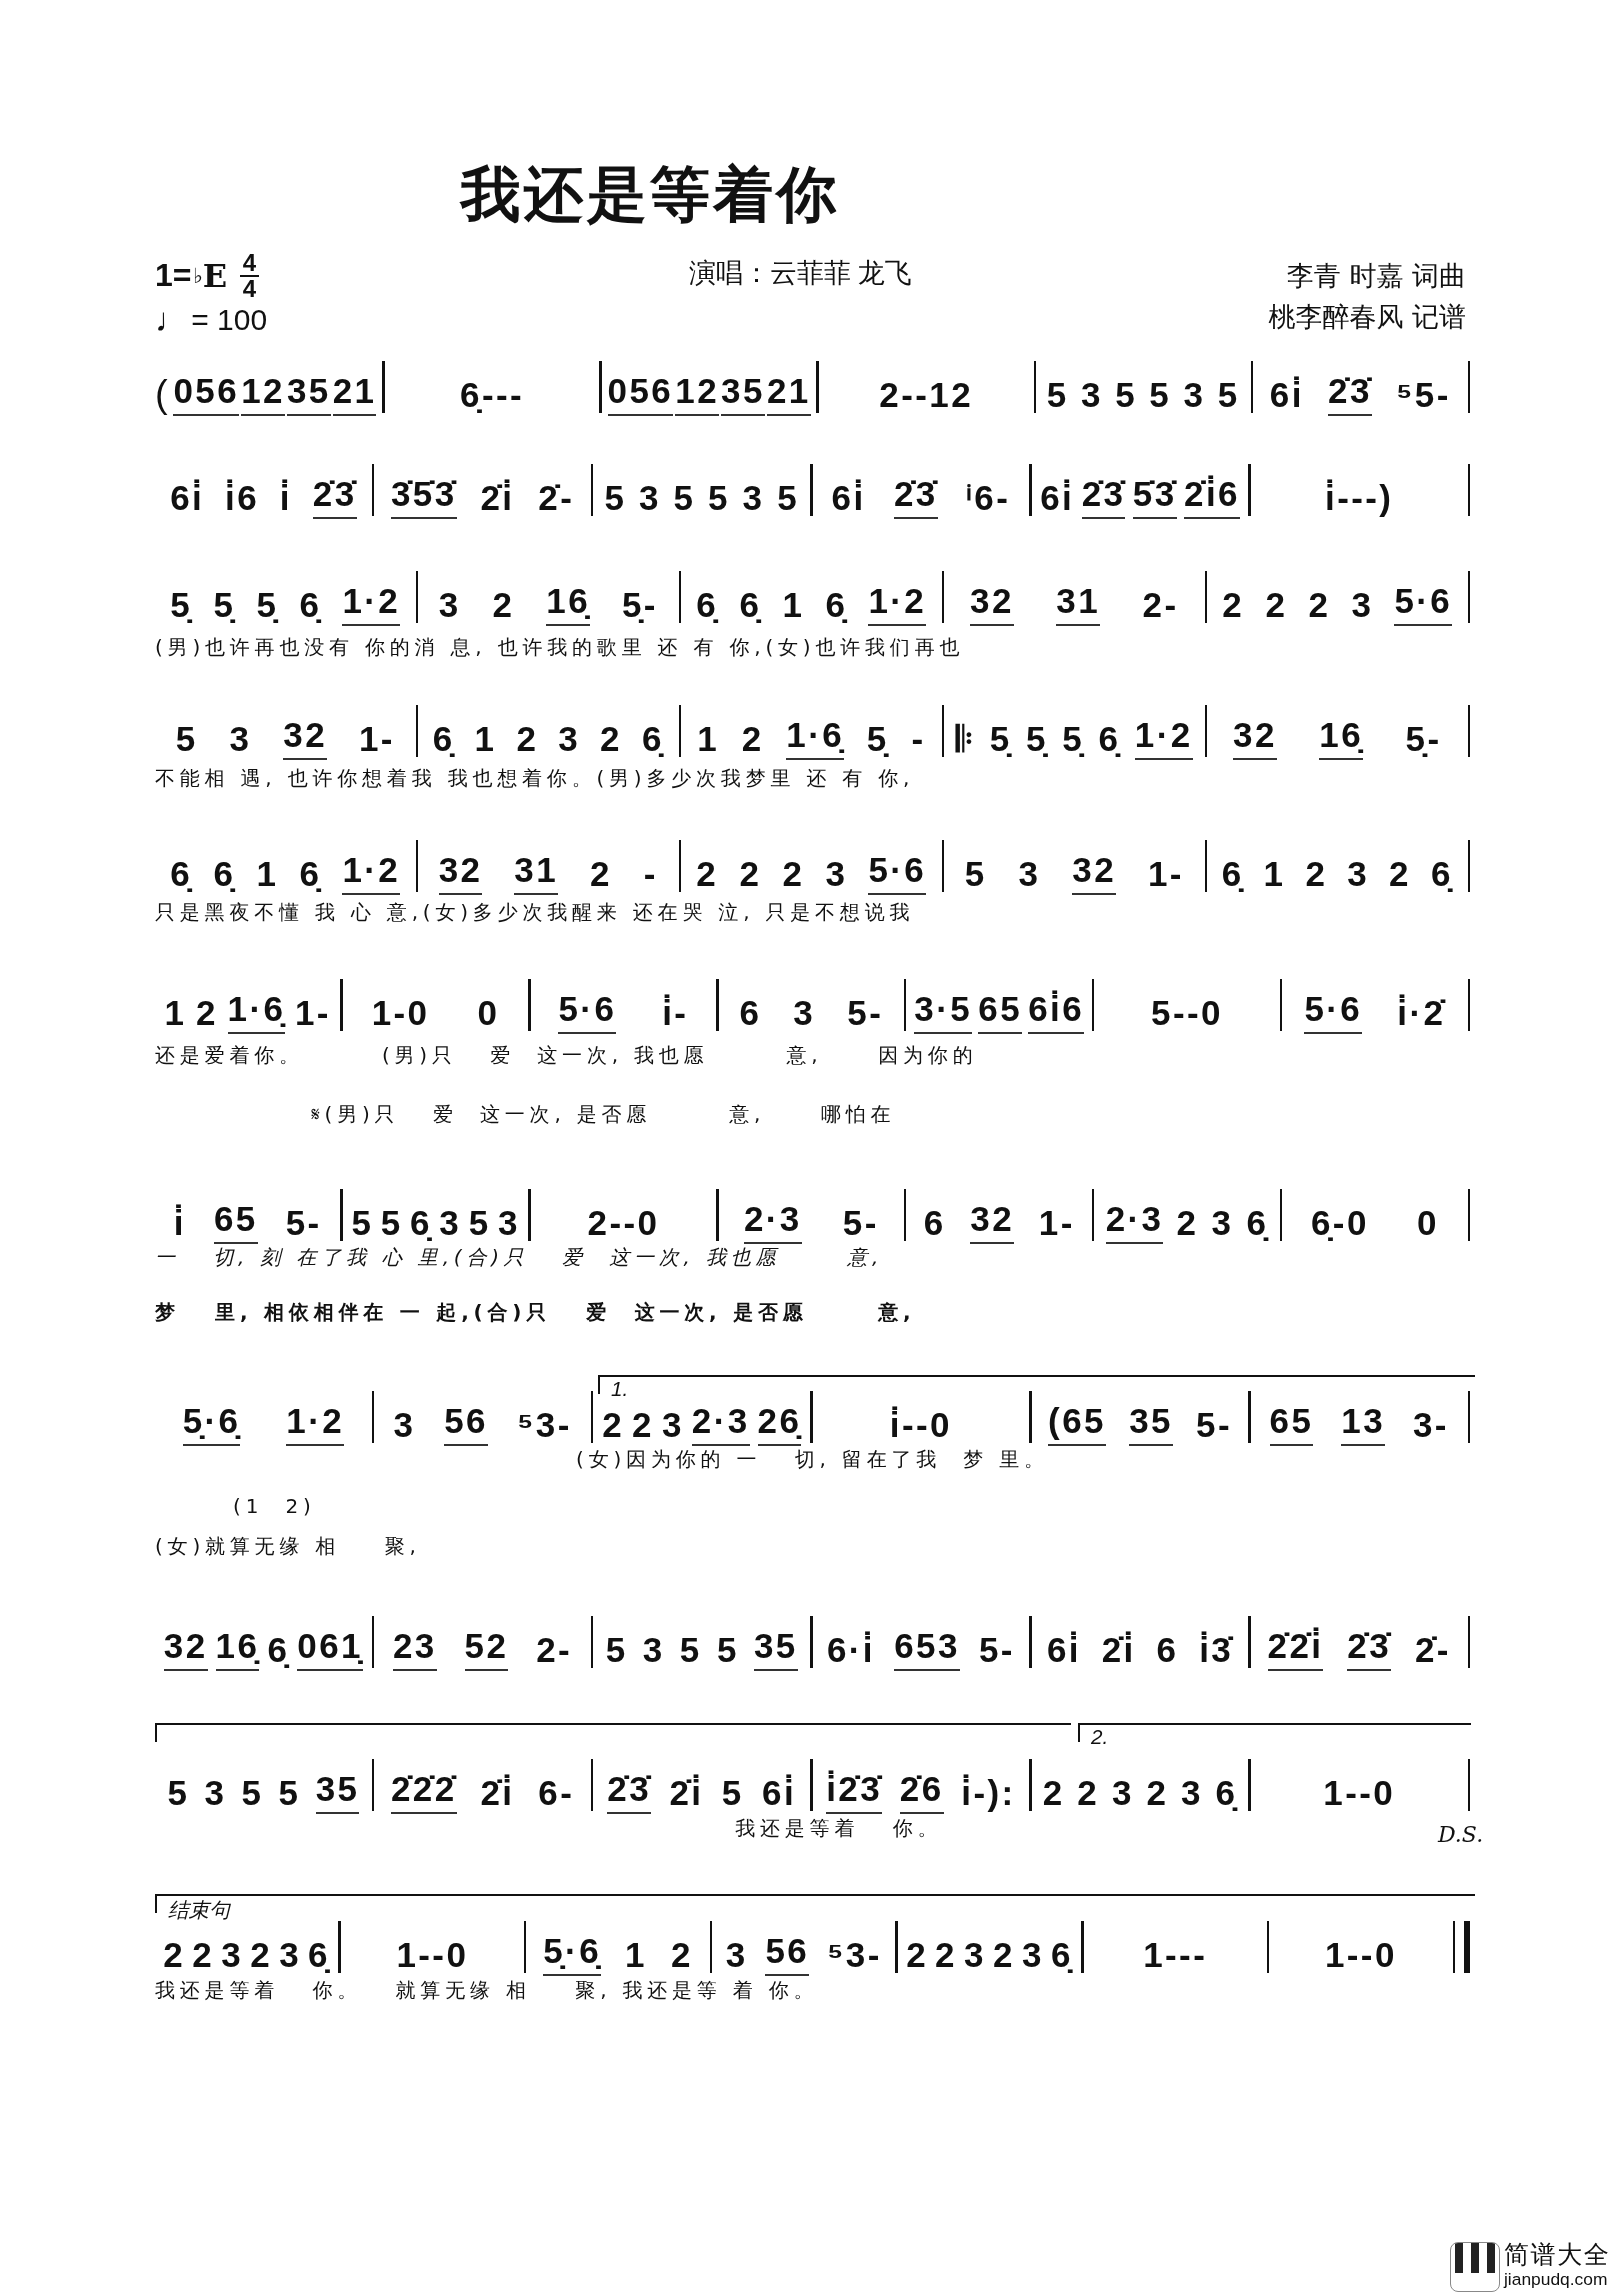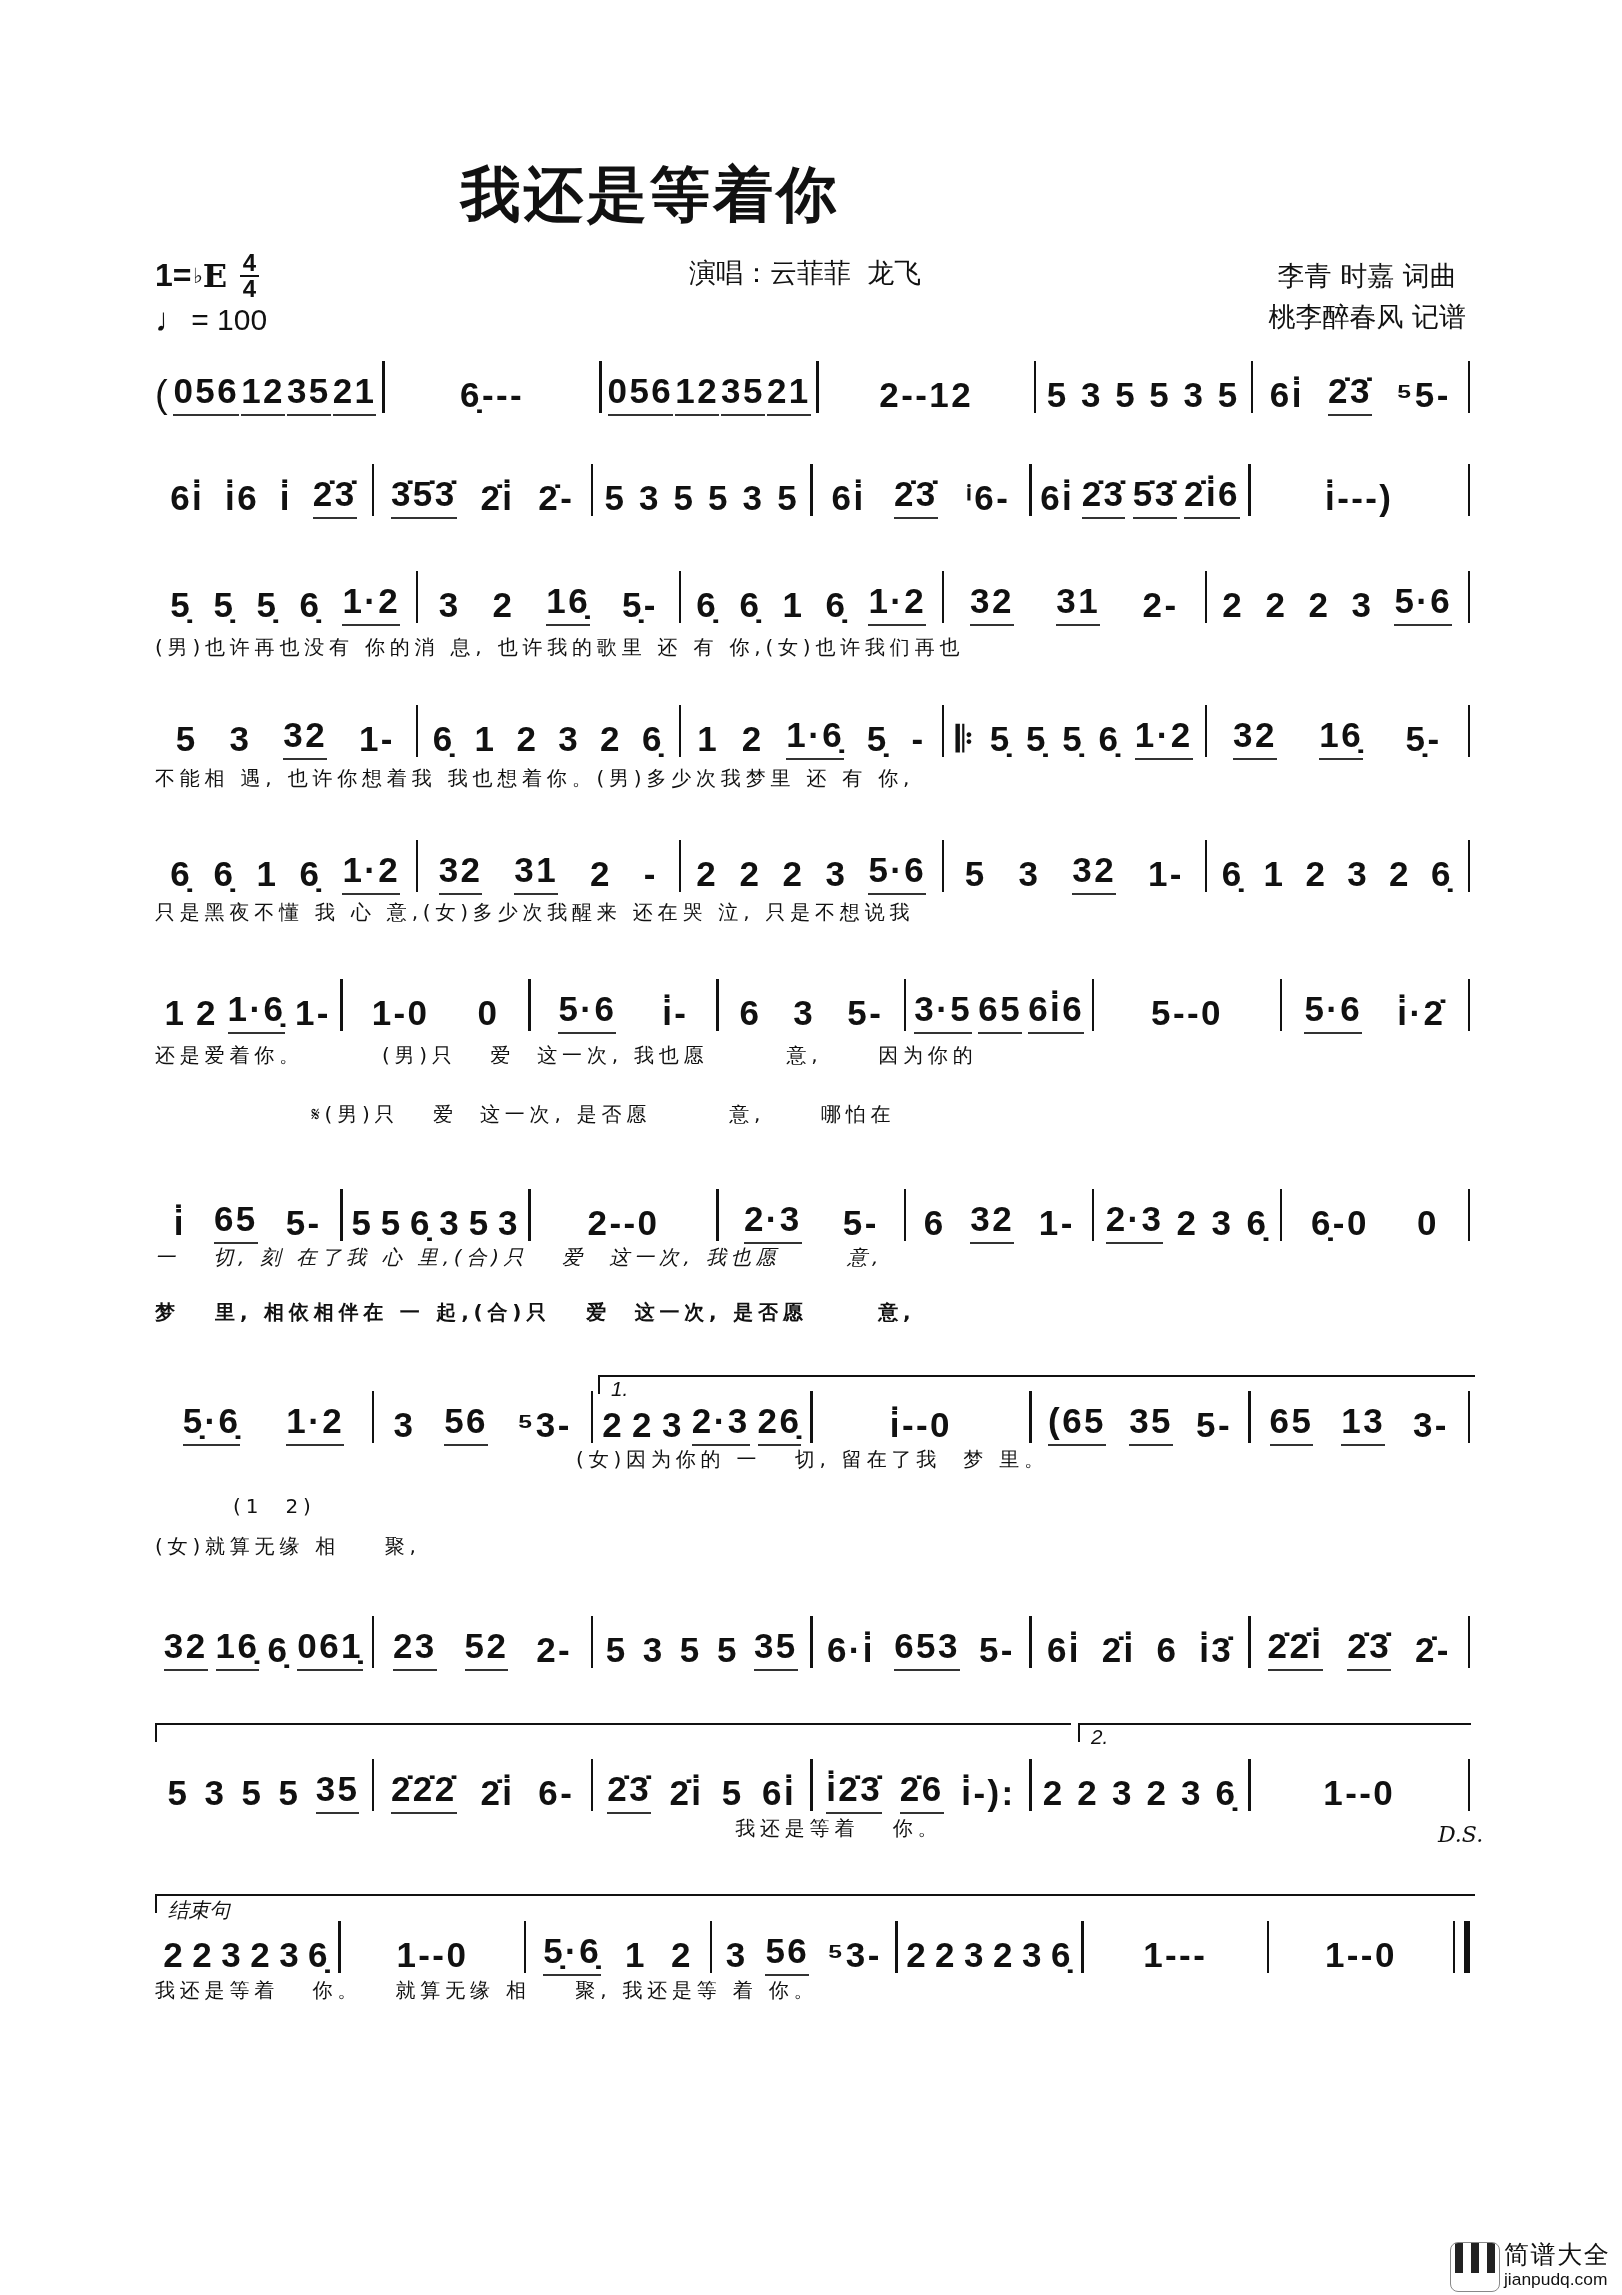--- a/index.html
+++ b/index.html
@@ -5,22 +5,22 @@
   html,body{margin:0;padding:0;background:#ffffff;}
   body{width:1623px;height:2295px;position:relative;overflow:hidden;color:#111;font-family:"Liberation Sans","DejaVu Sans",sans-serif;}
   .title{position:absolute;left:0;width:1300px;top:155px;text-align:center;font-family:Liberation Mono, monospace;font-weight:bold;font-size:60px;letter-spacing:3.2px;color:#111;}
   .key{position:absolute;left:155px;top:252px;font-size:32px;font-weight:bold;display:flex;align-items:center;}
   .key .flat{font-size:20.6px;vertical-align:super;margin-left:1.6px;}
   .key .E{font-family:"DejaVu Serif",serif;margin-right:12.7px;}
   .timesig{display:inline-flex;flex-direction:column;align-items:center;font-size:24px;line-height:22px;font-weight:bold;}
   .timesig .bar{width:19px;height:2.4px;background:#111;margin:0.8px 0;}
   .tempo{position:absolute;left:155px;top:301px;font-size:30px;display:flex;align-items:center;}
   .tempo .note{font-size:33px;margin-right:3.2px;}
-  .singer{position:absolute;left:689px;top:255px;font-size:27px;font-family:Liberation Mono, monospace;}
-  .credits{position:absolute;right:157px;top:255px;text-align:center;font-size:27px;line-height:41px;font-family:"DejaVu Sans",sans-serif;}
+  .singer{position:absolute;left:689px;top:255px;font-size:27px;font-family:Liberation Serif, serif;}
+  .credits{position:absolute;right:157px;top:255px;text-align:right;font-size:27px;line-height:41px;font-family:"DejaVu Sans",sans-serif;}
 
   .row{position:absolute;left:155px;width:1315px;height:55px;display:flex;align-items:flex-end;}
   .measure{flex:1;display:flex;align-items:flex-end;justify-content:space-around;height:55px;position:relative;padding:0 4.8px;}
   .bl{width:2.4px;height:52px;background:#111;align-self:flex-end;margin-bottom:3.2px;}
   .bl.final{width:9.5px;background:none;border-left:2.4px solid #111;border-right:6.3px solid #111;}
   .grp{display:inline-flex;flex-direction:column;align-items:center;position:relative;}
   .grp .n{font-size:35px;font-weight:bold;font-family:"Liberation Sans Narrow","Liberation Sans",sans-serif;letter-spacing:2.4px;line-height:43px;}
   .grp .u{height:2.4px;background:#333;width:100%;margin-top:1.6px;}
   .paren{font-size:38px;font-weight:normal;}
   .lyr{position:absolute;left:155px;width:1315px;font-size:20px;font-family:"DejaVu Sans",sans-serif;letter-spacing:4.8px;white-space:pre;}

